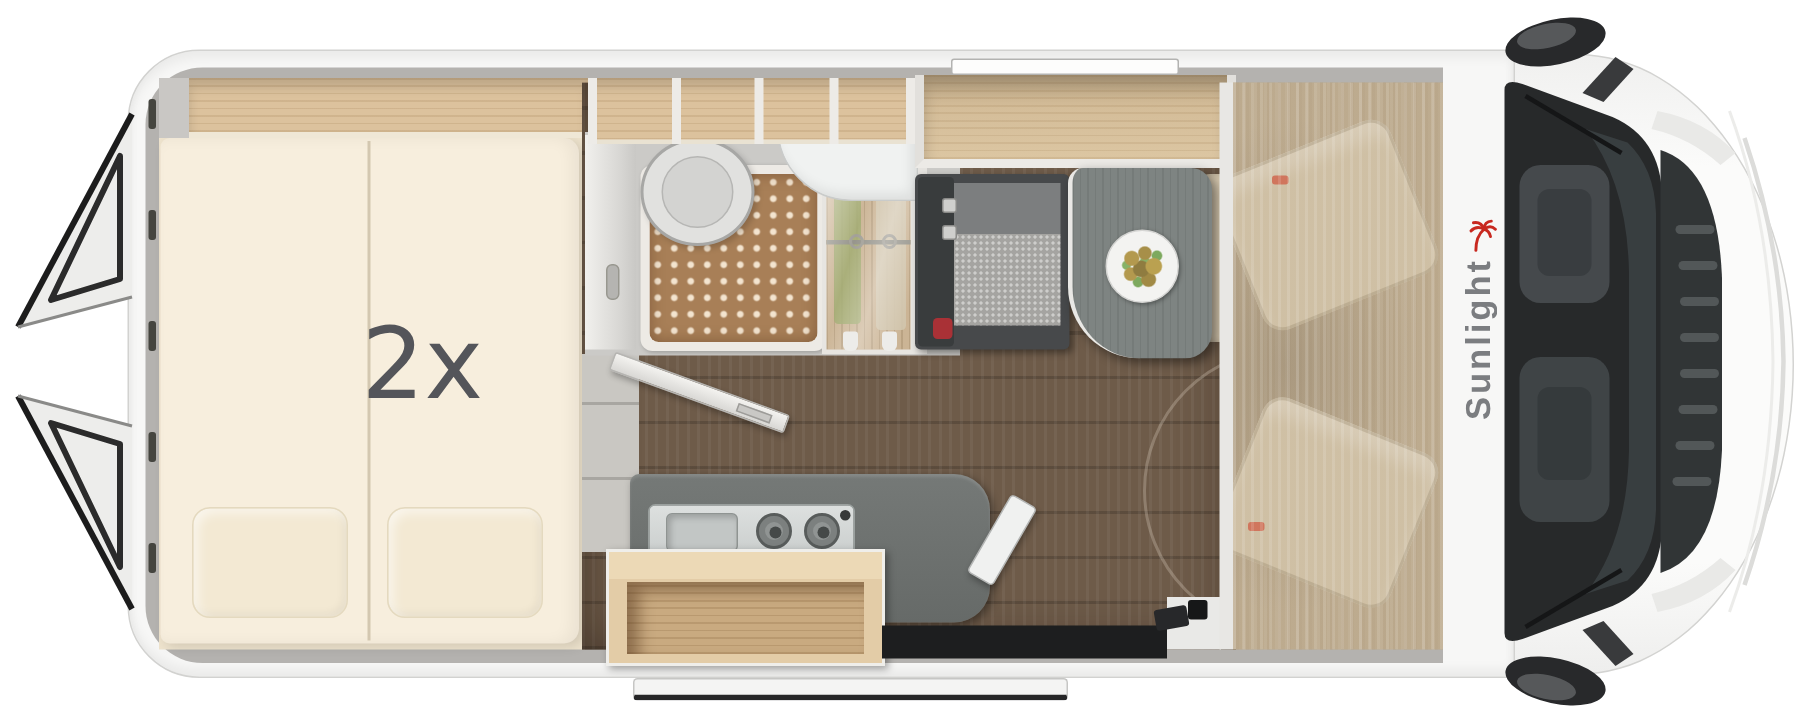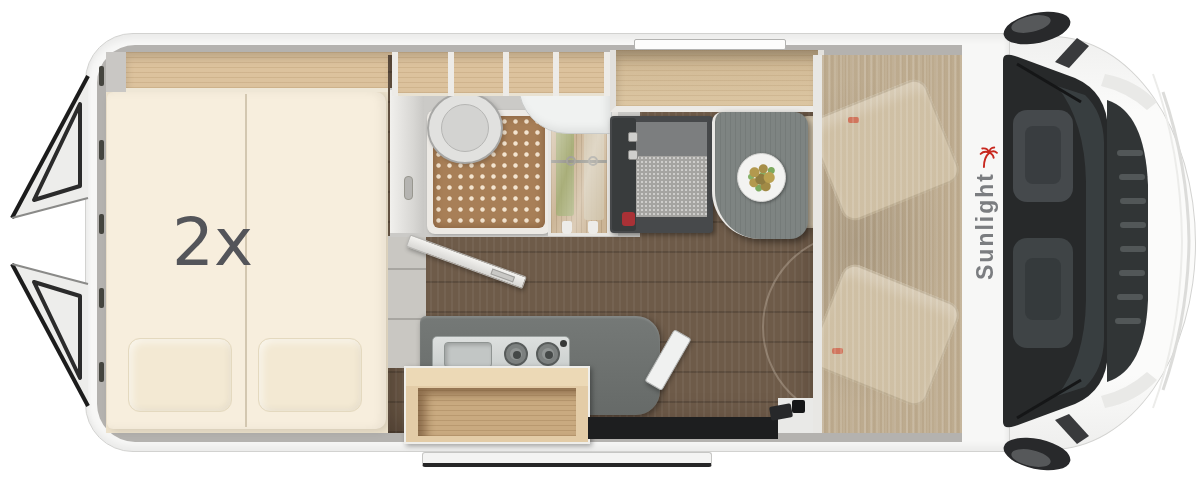--- a/index.html
+++ b/index.html
@@ -21,21 +21,21 @@
 
   
   .bed-zone{left:106px;top:55px;width:284px;height:378px;background:#eee3cd;}
   .mattress{left:107px;top:92px;width:279px;height:337px;background:#f7eedd;border-radius:6px 10px 10px 6px;
             box-shadow:inset -5px 0 10px rgba(0,0,0,.05),3px 2px 8px rgba(0,0,0,.12);}
   .bed-split{left:245px;top:94px;width:2px;height:333px;background:#d3c7b0;}
   .pillow{width:104px;height:74px;background:#f3e9d3;border:1px solid #e4d9bf;border-radius:12px;
           box-shadow:inset 3px 3px 8px rgba(255,255,255,.6),inset -2px -2px 6px rgba(0,0,0,.06);}
   .pillow-left{left:128px;top:338px}.pillow-right{left:258px;top:338px}
   .bed-label{left:172px;top:198px;width:150px;height:90px;font-family:"DejaVu Sans",sans-serif;
-             font-size:66px;color:#54555a;text-align:left;line-height:90px;}
+             font-size:66px;color:#54555a;text-align:right;line-height:90px;}
   .wood{background-color:#dcc29d;background-image:repeating-linear-gradient(0deg,rgba(150,115,70,.18) 0 1px,transparent 1px 5px);}
   .shelf-bed{left:126px;top:52px;width:266px;height:40px;border-bottom:4px solid #efe7d6;box-shadow:inset 0 6px 8px rgba(0,0,0,.14);}
   .shelf-cap{left:106px;top:52px;width:20px;height:40px;background:#c9c7c4;}
 
   
   .shelf-bath{left:392px;top:52px;width:218px;height:44px;border-bottom:3px solid #e9e2d2;box-shadow:inset 0 6px 8px rgba(0,0,0,.14);}
   .bath-div{width:6px;height:44px;background:#edebe7;top:52px;}
   .bd1{left:392px}.bd2{left:448px}.bd3{left:503px}.bd4{left:553px}.bd5{left:604px}
   .shelf-dinette{left:610px;top:50px;width:214px;height:62px;
             background:linear-gradient(180deg,#c2ab88 0,#d4bd99 40%,#dcc6a2 100%);

